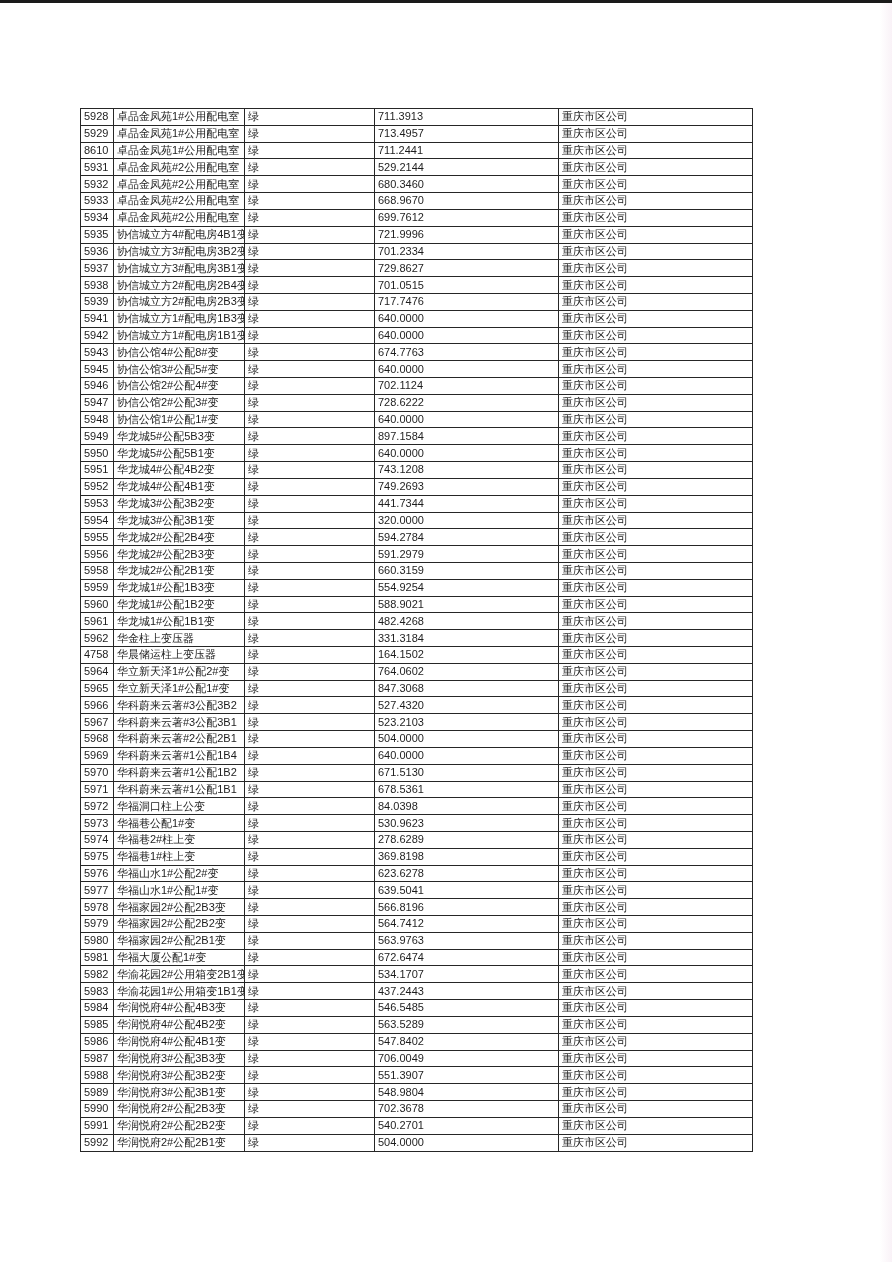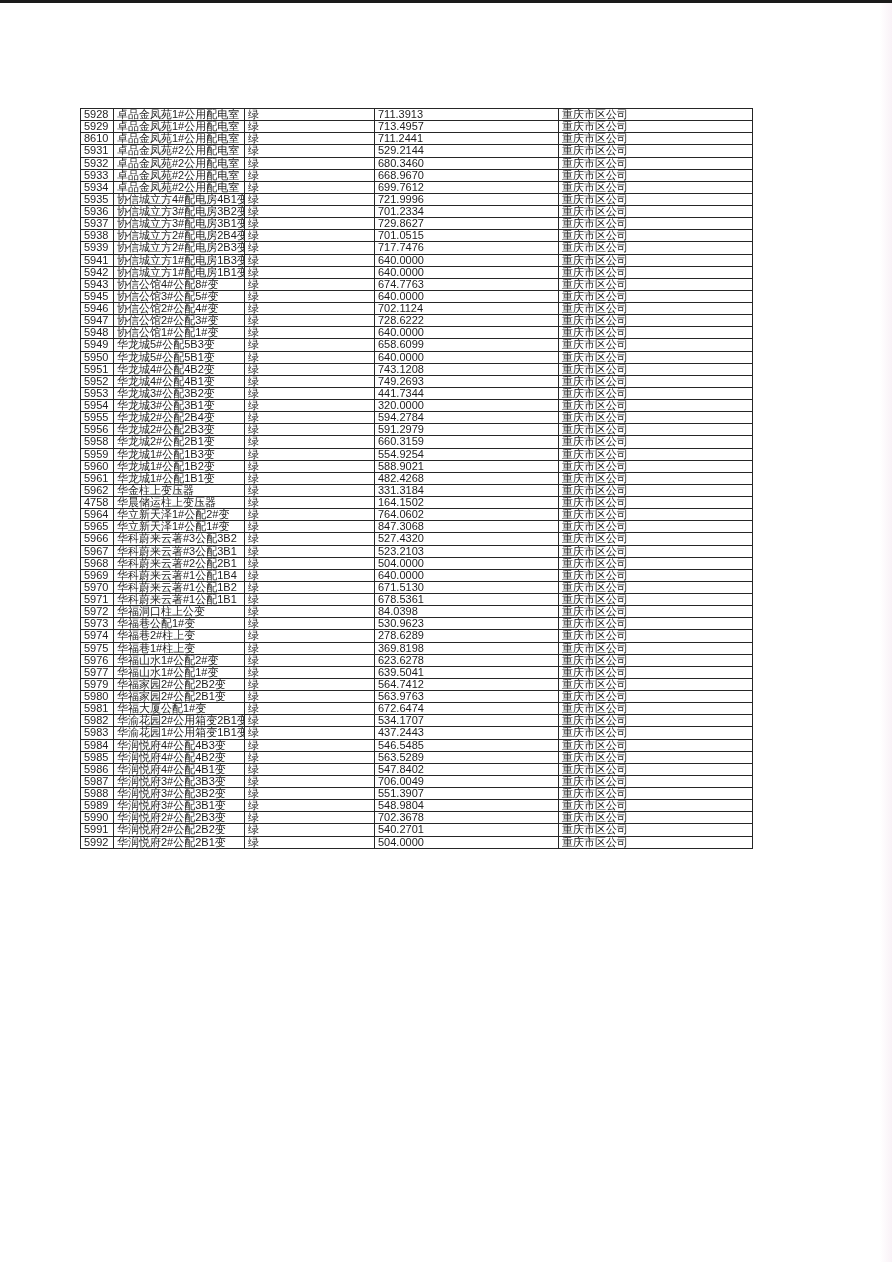--- a/index.html
+++ b/index.html
@@ -4,21 +4,21 @@
 <style>
   html,body{margin:0;padding:0;}
   body{
     width:892px;height:1262px;background:#ffffff;position:relative;
     font-family:"Liberation Sans", sans-serif;overflow:hidden;
   }
   .top-rule{position:absolute;top:0;left:0;width:892px;height:3px;background:#1a1a1a;}
   .right-edge{position:absolute;top:3px;right:0;width:12px;height:1259px;
     background:linear-gradient(to right,#ffffff,#f9f2f7);}
   table.grid{
-    position:absolute;left:80px;top:108px;width:647px;height:741px;
+    position:absolute;left:80px;top:108px;width:647px;height:1044px;
     border-collapse:collapse;table-layout:fixed;
   }
   table.grid td{
     border:1px solid #262626;
     font-size:11px;color:#1d1d1d;
     padding:0 1px 0 3px;
     white-space:nowrap;overflow:hidden;
     vertical-align:middle;line-height:1;
   }
   .c-num{width:28px;}
@@ -165,21 +165,21 @@
         <td class="c-num">5948</td>
         <td class="c-name">协信公馆1#公配1#变</td>
         <td class="c-status">绿</td>
         <td class="c-value">640.0000</td>
         <td class="c-company">重庆市区公司</td>
       </tr>
       <tr>
         <td class="c-num">5949</td>
         <td class="c-name">华龙城5#公配5B3变</td>
         <td class="c-status">绿</td>
-        <td class="c-value">658.6099</td>
+        <td class="c-value">897.1584</td>
         <td class="c-company">重庆市区公司</td>
       </tr>
       <tr>
         <td class="c-num">5950</td>
         <td class="c-name">华龙城5#公配5B1变</td>
         <td class="c-status">绿</td>
         <td class="c-value">640.0000</td>
         <td class="c-company">重庆市区公司</td>
       </tr>
       <tr>
@@ -355,20 +355,27 @@
         <td class="c-name">华福山水1#公配2#变</td>
         <td class="c-status">绿</td>
         <td class="c-value">623.6278</td>
         <td class="c-company">重庆市区公司</td>
       </tr>
       <tr>
         <td class="c-num">5977</td>
         <td class="c-name">华福山水1#公配1#变</td>
         <td class="c-status">绿</td>
         <td class="c-value">639.5041</td>
+        <td class="c-company">重庆市区公司</td>
+      </tr>
+      <tr>
+        <td class="c-num">5978</td>
+        <td class="c-name">华福家园2#公配2B3变</td>
+        <td class="c-status">绿</td>
+        <td class="c-value">566.8196</td>
         <td class="c-company">重庆市区公司</td>
       </tr>
       <tr>
         <td class="c-num">5979</td>
         <td class="c-name">华福家园2#公配2B2变</td>
         <td class="c-status">绿</td>
         <td class="c-value">564.7412</td>
         <td class="c-company">重庆市区公司</td>
       </tr>
       <tr>

